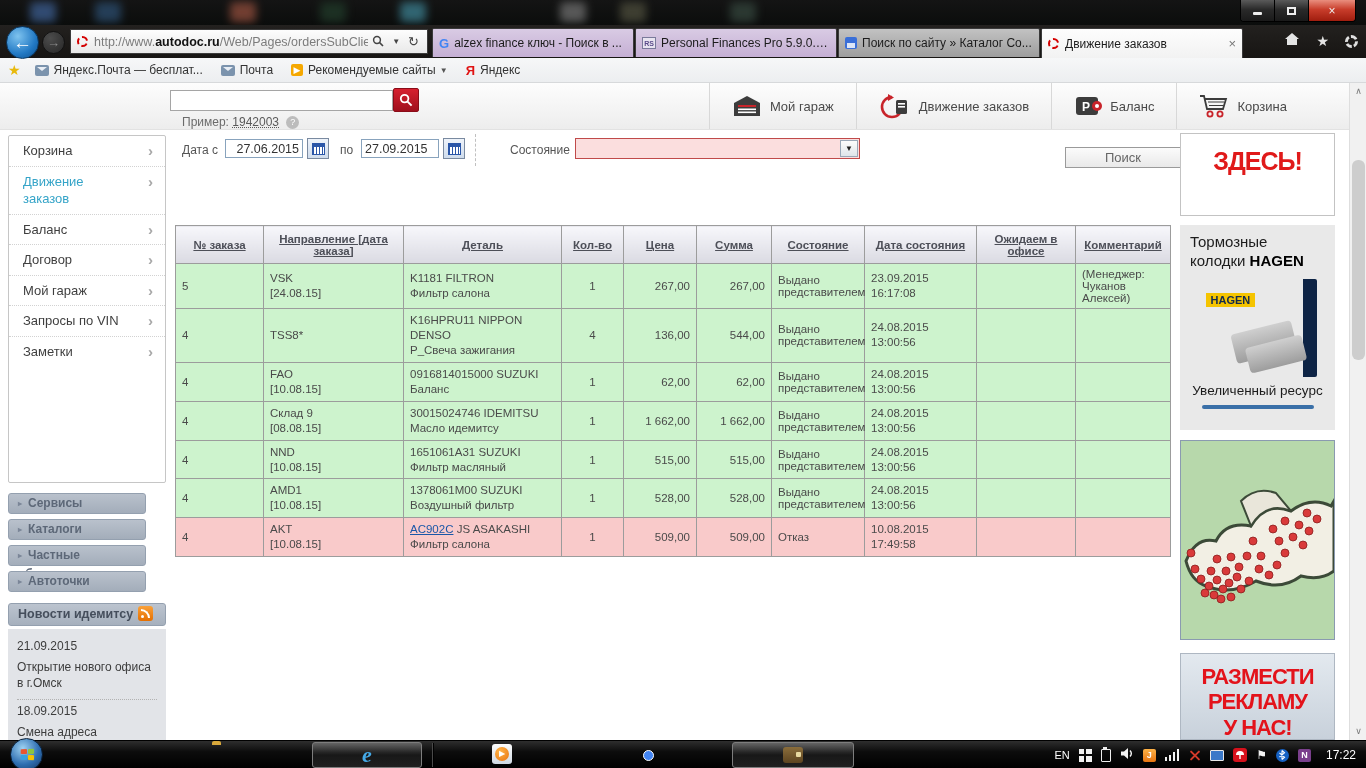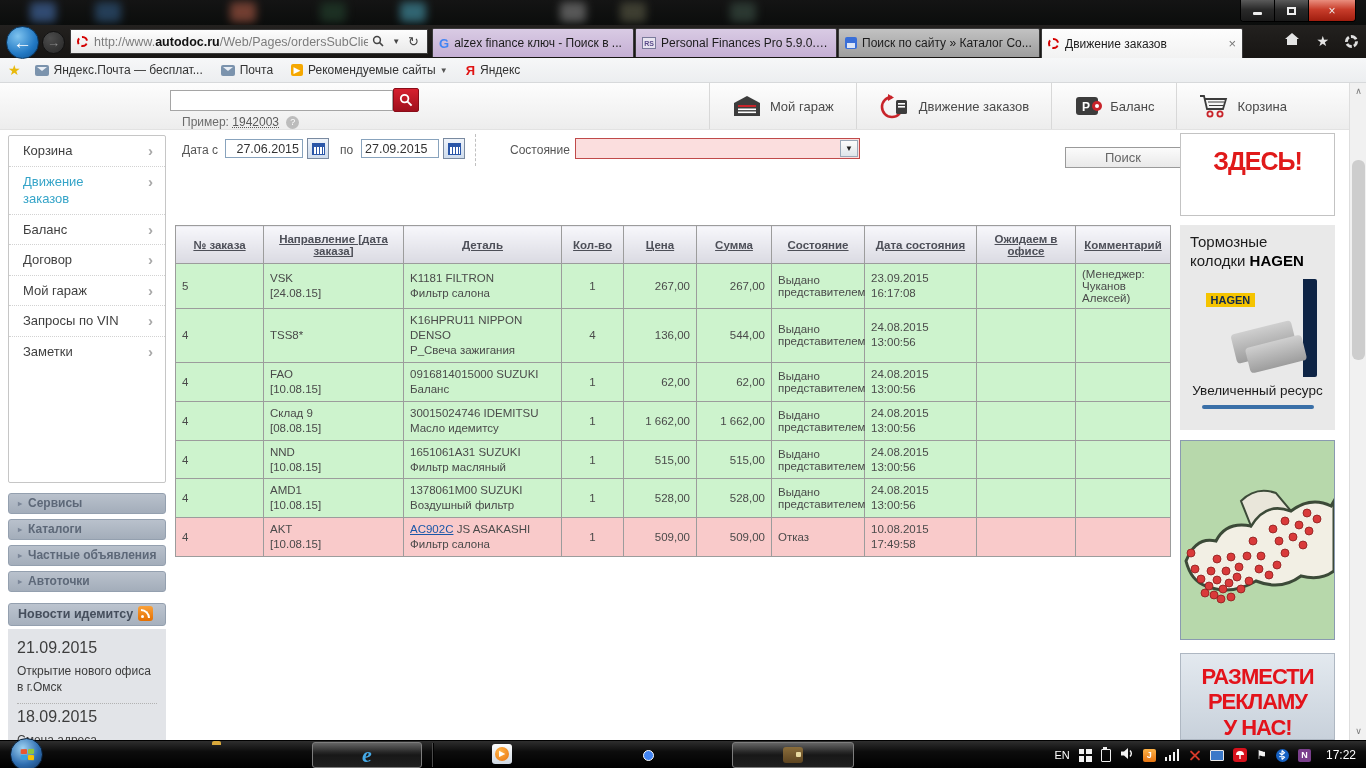--- a/index.html
+++ b/index.html
@@ -64,28 +64,28 @@
   .hnavItem { display:flex; align-items:center; padding:0 22px; border-left:1px solid #d8d8d8; font-size:13px; color:#4a4a4a; }
   .hnavItem svg { margin-right:8px; }
 
   
   #sbBox { position:absolute; left:8px; top:52px; width:158px; height:348px; background:#fff; border:1px solid #c6c6c6; border-radius:2px; }
   .sbItem { padding:6px 8px 6px 14px; border-bottom:1px dotted #d2d2d2; font-size:13px; color:#3f3f3f; position:relative; }
   .sbItem .lbl { display:inline-block; width:96px; line-height:1.35; }
   .sbItem .chev { position:absolute; right:12px; top:6px; color:#a8a8a8; font-size:15px; font-weight:bold; }
   .sbItem.active { color:#35a4c8; }
   .sbItem:last-child { border-bottom:none; }
-  .accBtn { position:absolute; left:8px; width:158px; height:21px; background:linear-gradient(#b9c1cc,#a3adba); border:1px solid #94a0af; border-radius:3px; font-size:12px; font-weight:bold; color:#5d6878; line-height:19px; padding-left:9px; }
+  .accBtn { position:absolute; left:8px; width:138px; height:21px; background:linear-gradient(#b9c1cc,#a3adba); border:1px solid #94a0af; border-radius:3px; font-size:12px; font-weight:bold; color:#5d6878; line-height:19px; padding-left:9px; }
   .accBtn .mk { font-size:8px; color:#7b8698; margin-right:6px; vertical-align:1px; }
   #newsHdr { position:absolute; left:8px; top:520px; width:158px; height:23px; background:linear-gradient(#bcc4cf,#a6b0bd); border:1px solid #94a0af; border-radius:3px; font-size:12.5px; font-weight:bold; color:#454e5c; line-height:21px; padding-left:9px; }
   .rssIcon { display:inline-block; width:15px; height:15px; border-radius:3px; background:linear-gradient(#f9a13a,#e56f00); vertical-align:-3px; margin-left:5px; position:relative; }
   .rssIcon::before { content:""; position:absolute; left:3px; bottom:3px; width:3px; height:3px; background:#fff; border-radius:50%; }
   .rssIcon::after { content:""; position:absolute; left:3px; bottom:3px; width:7px; height:7px; border-top:2px solid #fff; border-right:2px solid #fff; border-radius:0 9px 0 0; }
   #newsBody { position:absolute; left:8px; top:546px; width:158px; height:111px; background:#e2e4e8; padding:6px 9px; color:#3d3d3d; }
-  .newsDate { font-size:16px; margin-top:4px; }
+  .newsDate { font-size:12px; margin-top:4px; }
   .newsText { font-size:12px; margin-top:6px; line-height:1.35; }
   .newsSep { border-top:1px dotted #b2b2b2; margin-top:8px; }
 
   
   #filters { position:absolute; left:175px; top:55px; width:995px; height:26px; font-size:12px; color:#555; }
   .fLabel { position:absolute; top:5px; }
   .dateInput { position:absolute; top:1px; width:78px; height:19px; border:1px solid #88a3bd; font-size:12.5px; color:#333; padding:0 3px; background:#fff; }
   .calBtn { position:absolute; top:0; width:22px; height:21px; border:1px solid #7a8aa0; background:linear-gradient(#eef3fa,#cfdcec); display:flex; align-items:center; justify-content:center; }
   .calGlyph { width:13px; height:12px; border:1px solid #2a56a8; background:
      linear-gradient(#2a56a8,#2a56a8) 0 0/13px 3px no-repeat,

